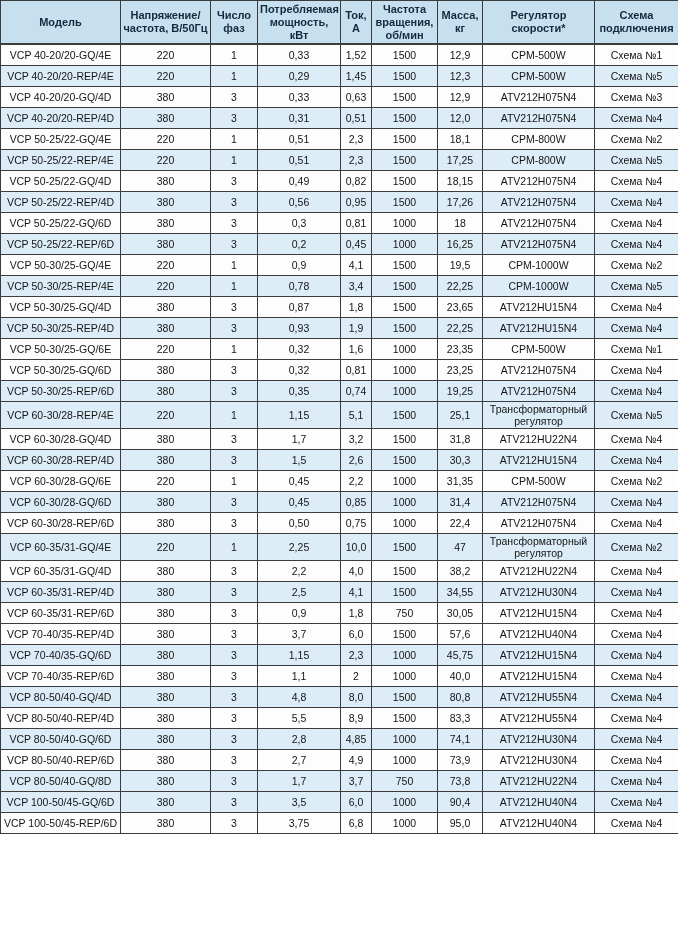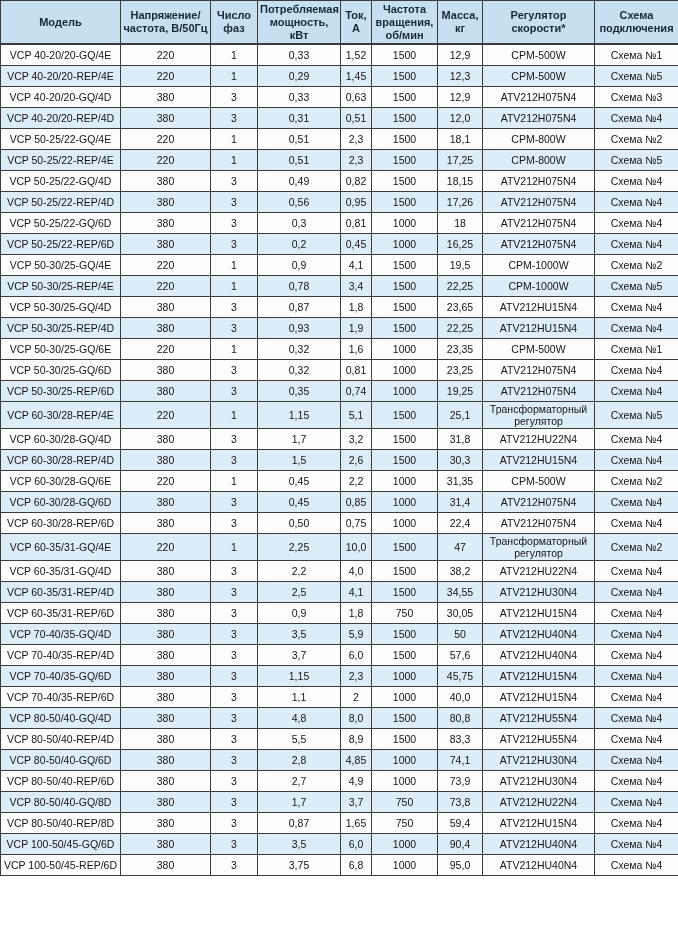--- a/index.html
+++ b/index.html
@@ -377,31 +377,20 @@
           <td>VCP 60-35/31-REP/6D</td>
           <td>380</td>
           <td>3</td>
           <td>0,9</td>
           <td>1,8</td>
           <td>750</td>
           <td>30,05</td>
           <td>ATV212HU15N4</td>
           <td>Схема №4</td>
         </tr>
-        <tr class="shaded">
-          <td>VCP 70-40/35-GQ/4D</td>
-          <td>380</td>
-          <td>3</td>
-          <td>3,5</td>
-          <td>5,9</td>
-          <td>1500</td>
-          <td>50</td>
-          <td>ATV212HU40N4</td>
-          <td>Схема №4</td>
-        </tr>
         <tr>
           <td>VCP 70-40/35-REP/4D</td>
           <td>380</td>
           <td>3</td>
           <td>3,7</td>
           <td>6,0</td>
           <td>1500</td>
           <td>57,6</td>
           <td>ATV212HU40N4</td>
           <td>Схема №4</td>
@@ -476,31 +465,20 @@
           <td>VCP 80-50/40-GQ/8D</td>
           <td>380</td>
           <td>3</td>
           <td>1,7</td>
           <td>3,7</td>
           <td>750</td>
           <td>73,8</td>
           <td>ATV212HU22N4</td>
           <td>Схема №4</td>
         </tr>
-        <tr>
-          <td>VCP 80-50/40-REP/8D</td>
-          <td>380</td>
-          <td>3</td>
-          <td>0,87</td>
-          <td>1,65</td>
-          <td>750</td>
-          <td>59,4</td>
-          <td>ATV212HU15N4</td>
-          <td>Схема №4</td>
-        </tr>
         <tr class="shaded">
           <td>VCP 100-50/45-GQ/6D</td>
           <td>380</td>
           <td>3</td>
           <td>3,5</td>
           <td>6,0</td>
           <td>1000</td>
           <td>90,4</td>
           <td>ATV212HU40N4</td>
           <td>Схема №4</td>

